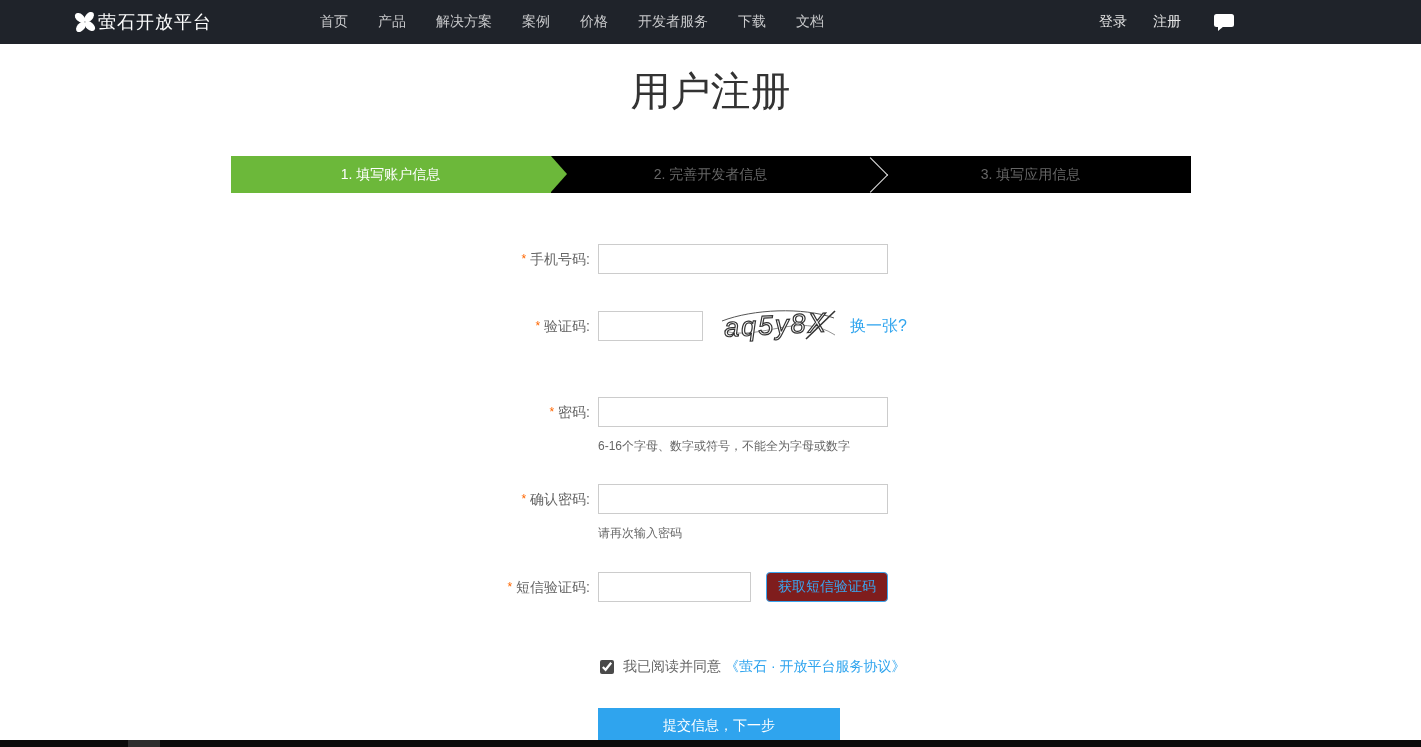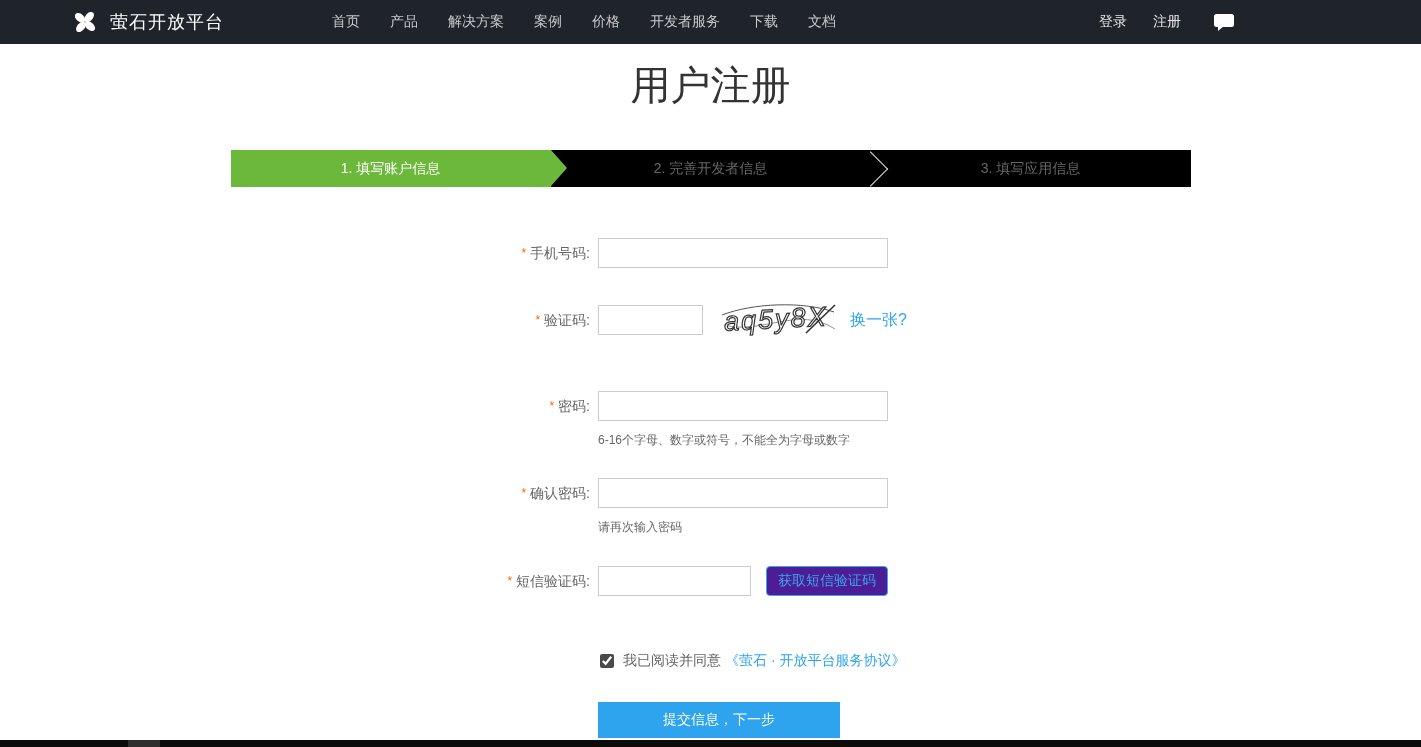--- a/index.html
+++ b/index.html
@@ -2,30 +2,30 @@
 <html><head>
 <meta charset="utf-8">
 <style>
   * { margin:0; padding:0; box-sizing:border-box; }
   html,body { width:1421px; height:747px; overflow:hidden; background:#fff;
     font-family:"Liberation Sans","DejaVu Sans",sans-serif; }
   body { position:relative; }
 
   
   .header { height:44px; background:#1f232a; display:flex; align-items:center; padding-left:72px; }
-  .logo { display:flex; align-items:center; gap:12px; cursor:pointer; }
+  .logo { display:flex; align-items:center; gap:0; cursor:pointer; }
   .brand { color:#fff; font-size:18px; letter-spacing:1px; }
   .nav { display:flex; margin-left:108px; gap:30px; }
   .nav-item { color:#c9cacc; font-size:14px; cursor:pointer; white-space:nowrap; }
   .header-right { margin-left:auto; display:flex; align-items:center; gap:26px; padding-right:186px; }
   .auth-link { color:#e5e5e5; font-size:14px; cursor:pointer; }
   .chat-icon { margin-left:6px; cursor:pointer; display:flex; }
 
   
-  .page-title { margin-top:18px; text-align:center; font-size:40px; font-weight:400; color:#333; line-height:1.15; }
+  .page-title { margin-top:24px; text-align:center; font-size:40px; font-weight:400; color:#333; line-height:1.15; }
 
   
   .steps { width:960px; height:37px; margin:42px auto 0; background:#000000; display:flex; position:relative; }
   .step { width:320px; height:37px; line-height:37px; text-align:center; font-size:14px; color:#666; position:relative; }
   .step-active { background:#6cb83a; color:#fff; z-index:2; }
   .step-active::after { content:""; position:absolute; left:100%; top:0; width:0; height:0;
     border-left:16px solid #6cb83a; border-top:18.5px solid transparent; border-bottom:18.5px solid transparent; }
   .step-sep::before { content:""; position:absolute; left:-13px; top:50%; width:24px; height:24px;
     border-top:1px solid #e4e4e4; border-right:1px solid #e4e4e4;
     transform:translateY(-50%) rotate(45deg); }
@@ -41,21 +41,21 @@
   .txt-sms { width:153px; }
   .hint { margin-left:598px; margin-top:12px; font-size:12px; color:#666; line-height:14px; }
   .fb-phone   { margin-bottom:31px; }
   .fb-captcha { margin-bottom:50px; }
   .fb-captcha .field-row { align-items:center; }
   .fb-password{ margin-bottom:31px; }
   .fb-confirm { margin-bottom:32px; }
   .fb-sms     { margin-bottom:56px; }
   .captcha-img { margin-left:15px; cursor:pointer; }
   .captcha-refresh { margin-left:12px; font-size:16px; color:#2fa4ee; text-decoration:none; cursor:pointer; }
-  .sms-btn { margin-left:15px; width:122px; height:30px; background:#4c1d95; border:1px solid #3aa5ee;
+  .sms-btn { margin-left:15px; width:122px; height:30px; background:#7f1d1d; border:1px solid #3aa5ee;
     border-radius:4px; color:#3aa5ee; font-size:14px; cursor:pointer; }
 
   .agreement { margin-left:600px; display:flex; align-items:center; margin-bottom:32px; }
   .agreement input { width:14px; height:14px; accent-color:#4a4a4a; cursor:pointer; }
   .agreement-text { margin-left:9px; font-size:14px; color:#666; }
   .agreement-link { margin-left:4px; font-size:14px; color:#2fa4ee; text-decoration:none; cursor:pointer; }
 
   .submit-btn { margin-left:598px; width:242px; height:36px; background:#2fa4ee; border:none;
     color:#fff; font-size:14px; cursor:pointer; display:block; }
 

